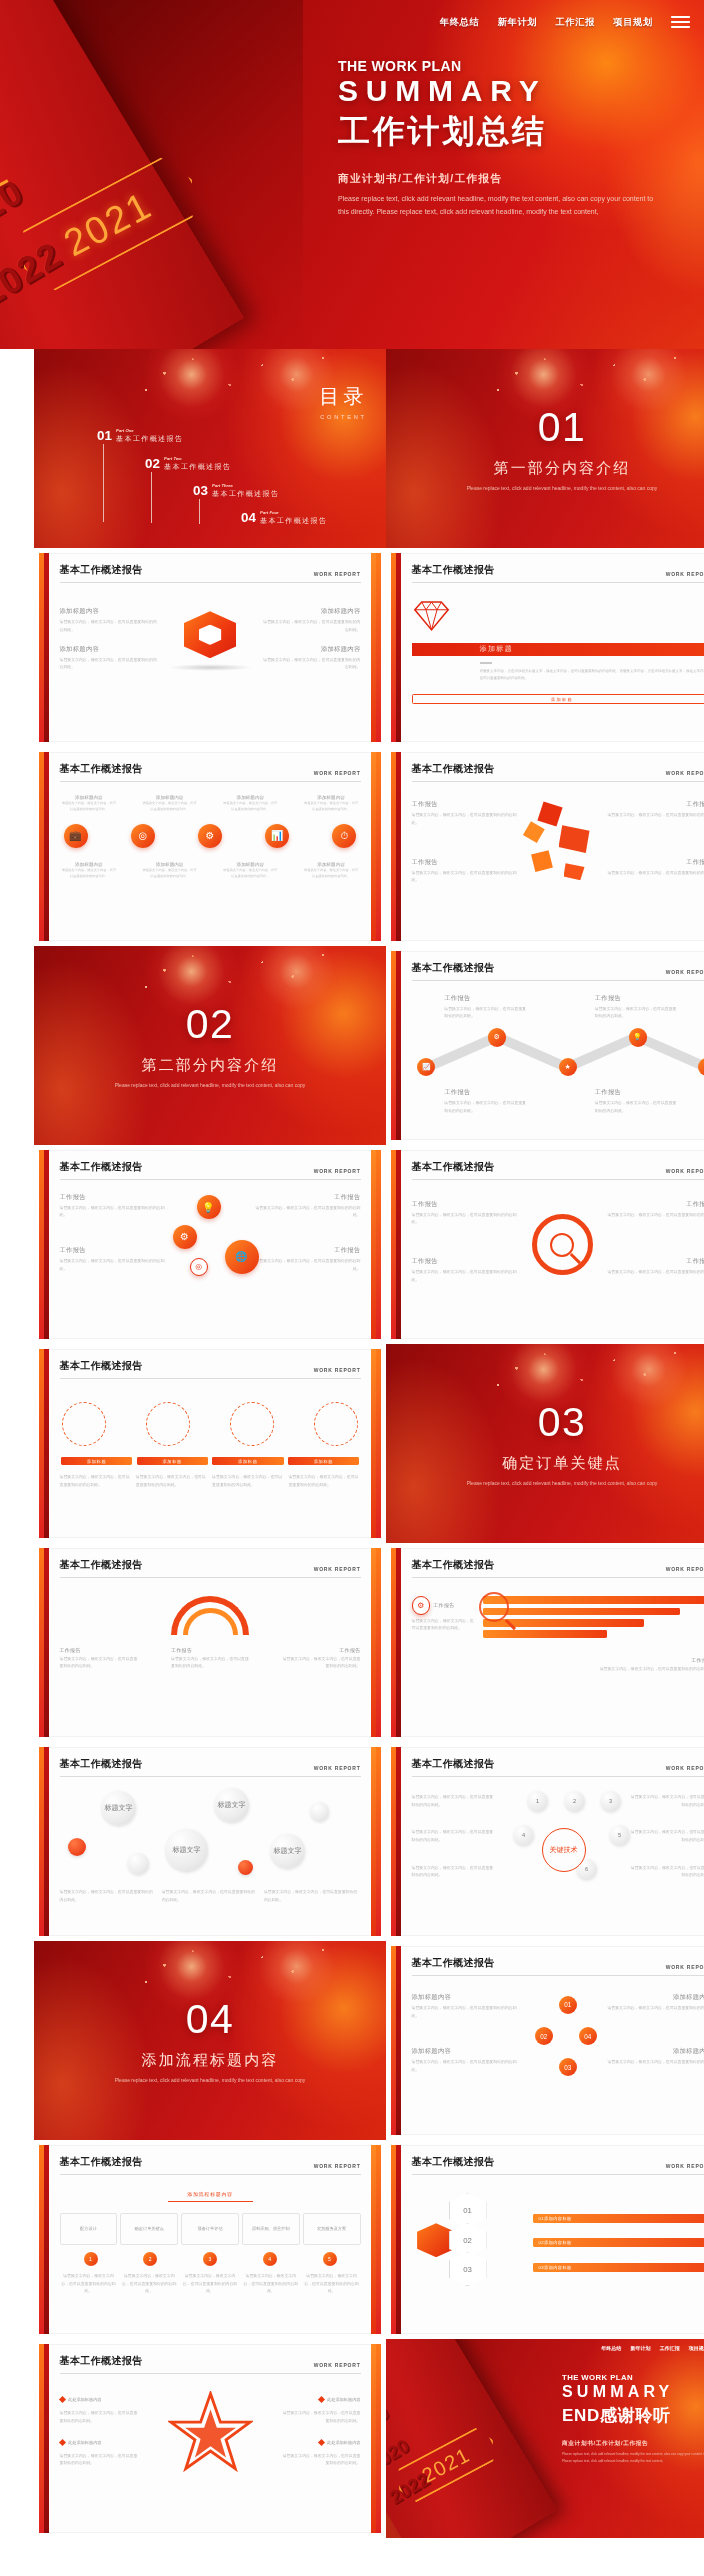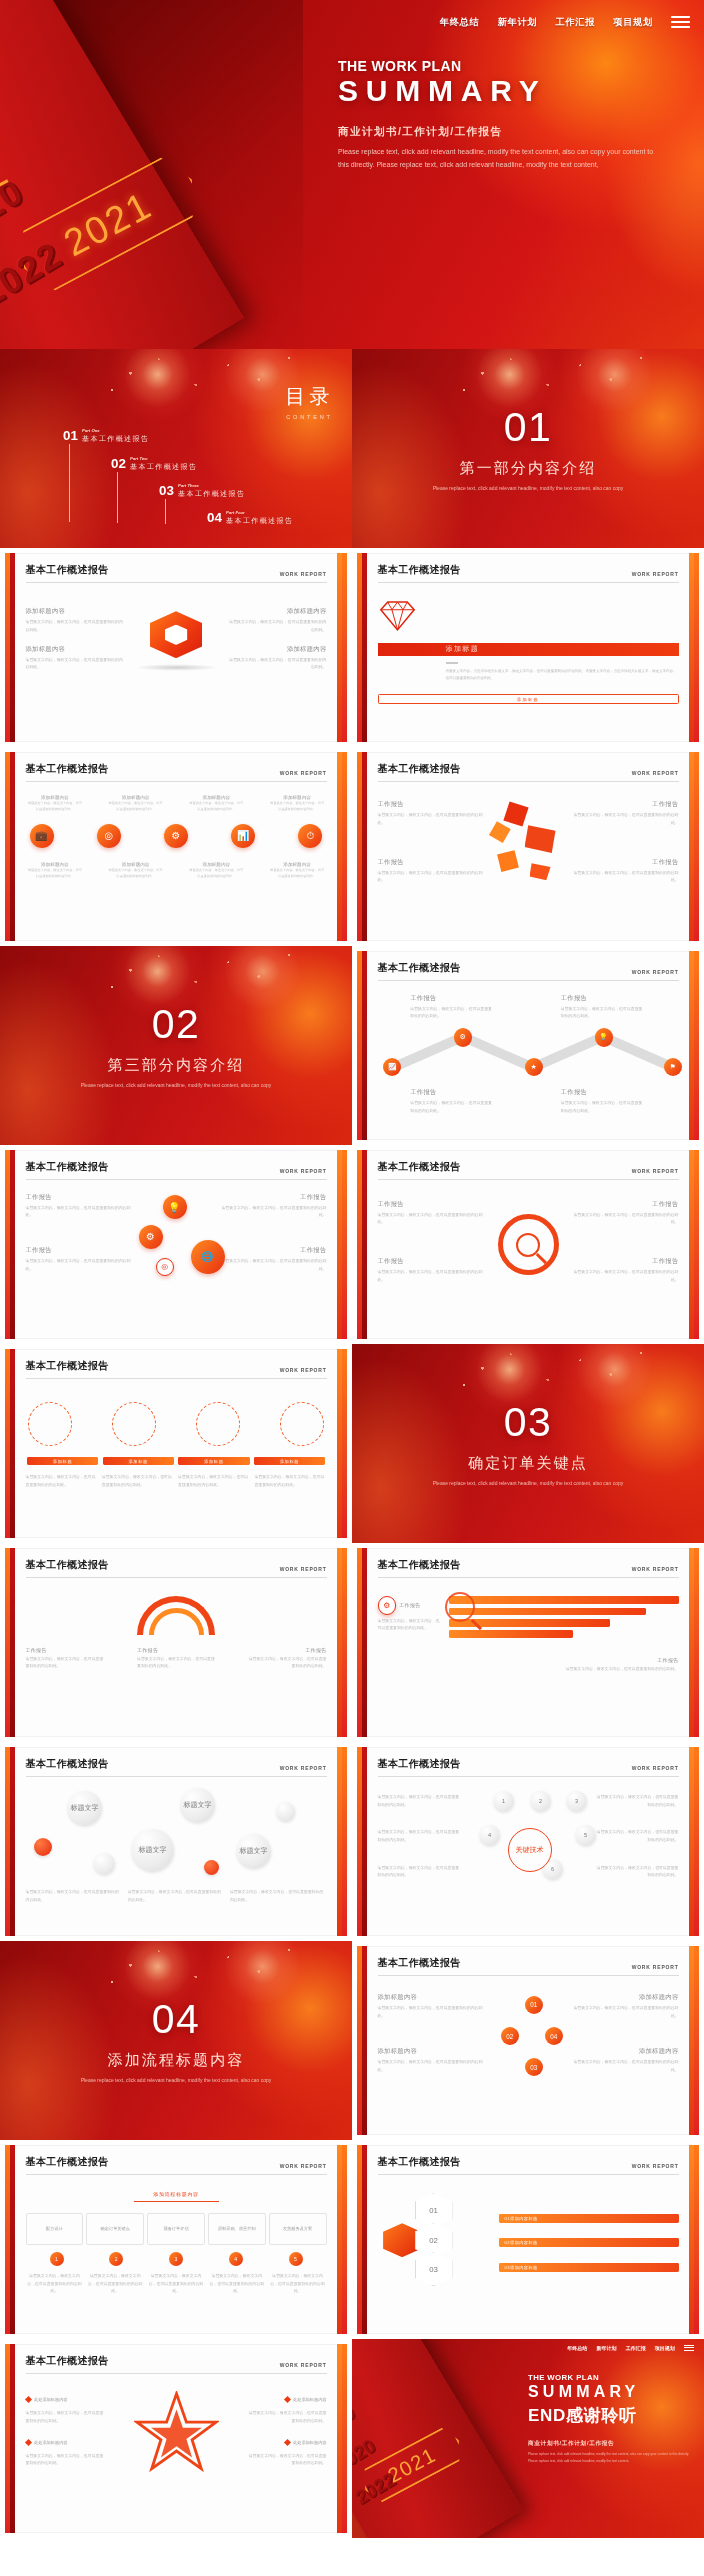--- a/index.html
+++ b/index.html
@@ -87,21 +87,21 @@
     color:#fff;font-size:32px;font-weight:700;letter-spacing:2.8px;margin-top:2.8px;
     text-shadow:0 2.1px 7px rgba(90,0,0,.55);
   }
   .hero-sub{
     color:#ffd7c9;font-size:10.6px;font-weight:700;letter-spacing:1.4px;margin-top:18.3px;
   }
   .hero-desc{
     color:#f3c6bb;font-size:7px;line-height:1.9;margin-top:5.6px;max-width:324px;
   }
   
-  .grid{display:grid;grid-template-columns:352px 352px;width:603px;}
+  .grid{display:grid;grid-template-columns:352px 352px;width:603px;padding-left:34px;}
   .slide{position:relative;width:352px;height:199px;overflow:hidden;}
   
   .slide.red{
     background:
       radial-gradient(ellipse 162px 162px at 88% 34%, rgba(255,140,30,.85) 0%, rgba(235,60,20,.45) 40%, rgba(170,8,8,0) 74%),
       radial-gradient(ellipse 127px 183px at 8% 72%, rgba(255,110,40,.5) 0%, rgba(190,15,15,0) 70%),
       linear-gradient(120deg,#8f0909 0%,#b51010 35%,#c81414 62%,#d9270f 100%);
   }
   .firework{
     position:absolute;left:24%;top:-7px;width:233px;height:78px;opacity:.85;
@@ -258,20 +258,21 @@
     <span class="burger">
         <i></i>
         <i></i>
         <i></i>
       </span>
   </nav>
 
   <div class="hero-text">
     <div class="hero-kicker">THE WORK PLAN</div>
     <div class="hero-summary">SUMMARY</div>
+    <div class="hero-cn">工作计划总结</div>
     <div class="hero-sub">商业计划书/工作计划/工作报告</div>
     <div class="hero-desc">Please replace text, click add relevant headline, modify the text content, also can copy your content to this directly. Please replace text, click add relevant headline, modify the text content,</div>
   </div>
 </div>
 
 <div class="grid">
 
   <div class="slide red">
     <div class="firework"></div>
     <div style="position:absolute;right:18.3px;top:34px;text-align:center;">
@@ -484,21 +485,21 @@
               </div>
           </div>
         </div>
       </div>
     </div>
   </div>
 
   <div class="slide red">
     <div class="firework"></div>
     <div class="big-num">02</div>
-    <div class="sec-title">第三部分内容介绍</div>
+    <div class="sec-title">第二部分内容介绍</div>
     <div class="sec-desc">Please replace text, click add relevant headline, modify the text content, also can copy</div>
   </div>
 
   <div class="slide white">
     <div class="paper">
       <div class="paper-edge-l"></div>
       <div class="paper-edge-r"></div>
       <div class="sl-head">
         <span class="sl-title">基本工作概述报告</span>
         <span class="sl-tag">WORK REPORT</span>

